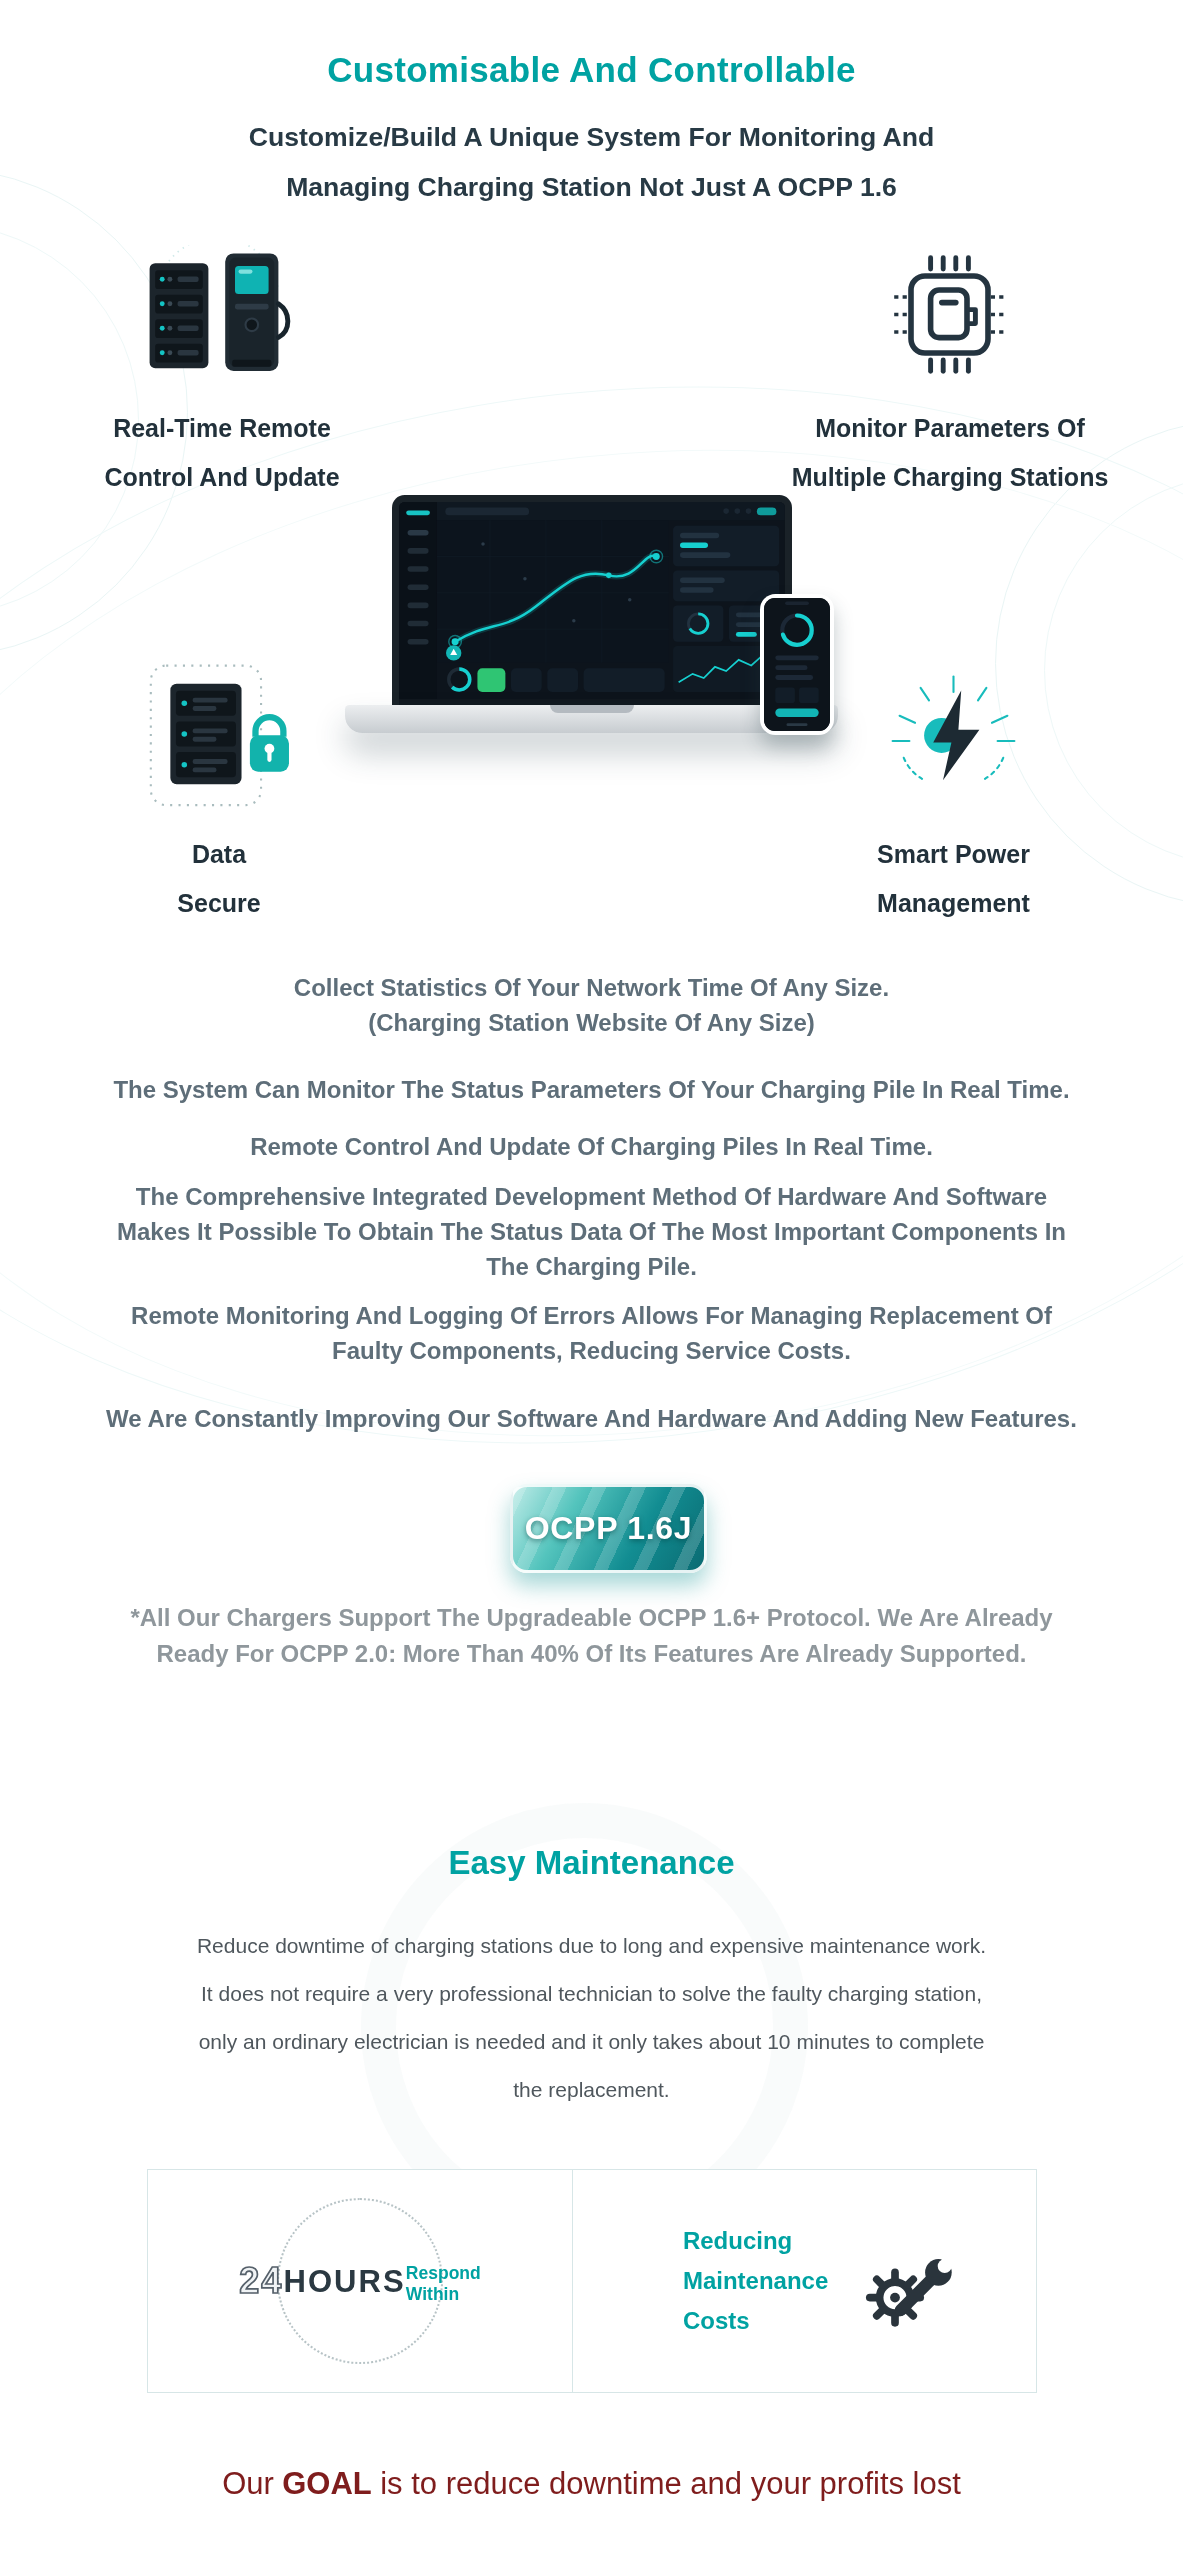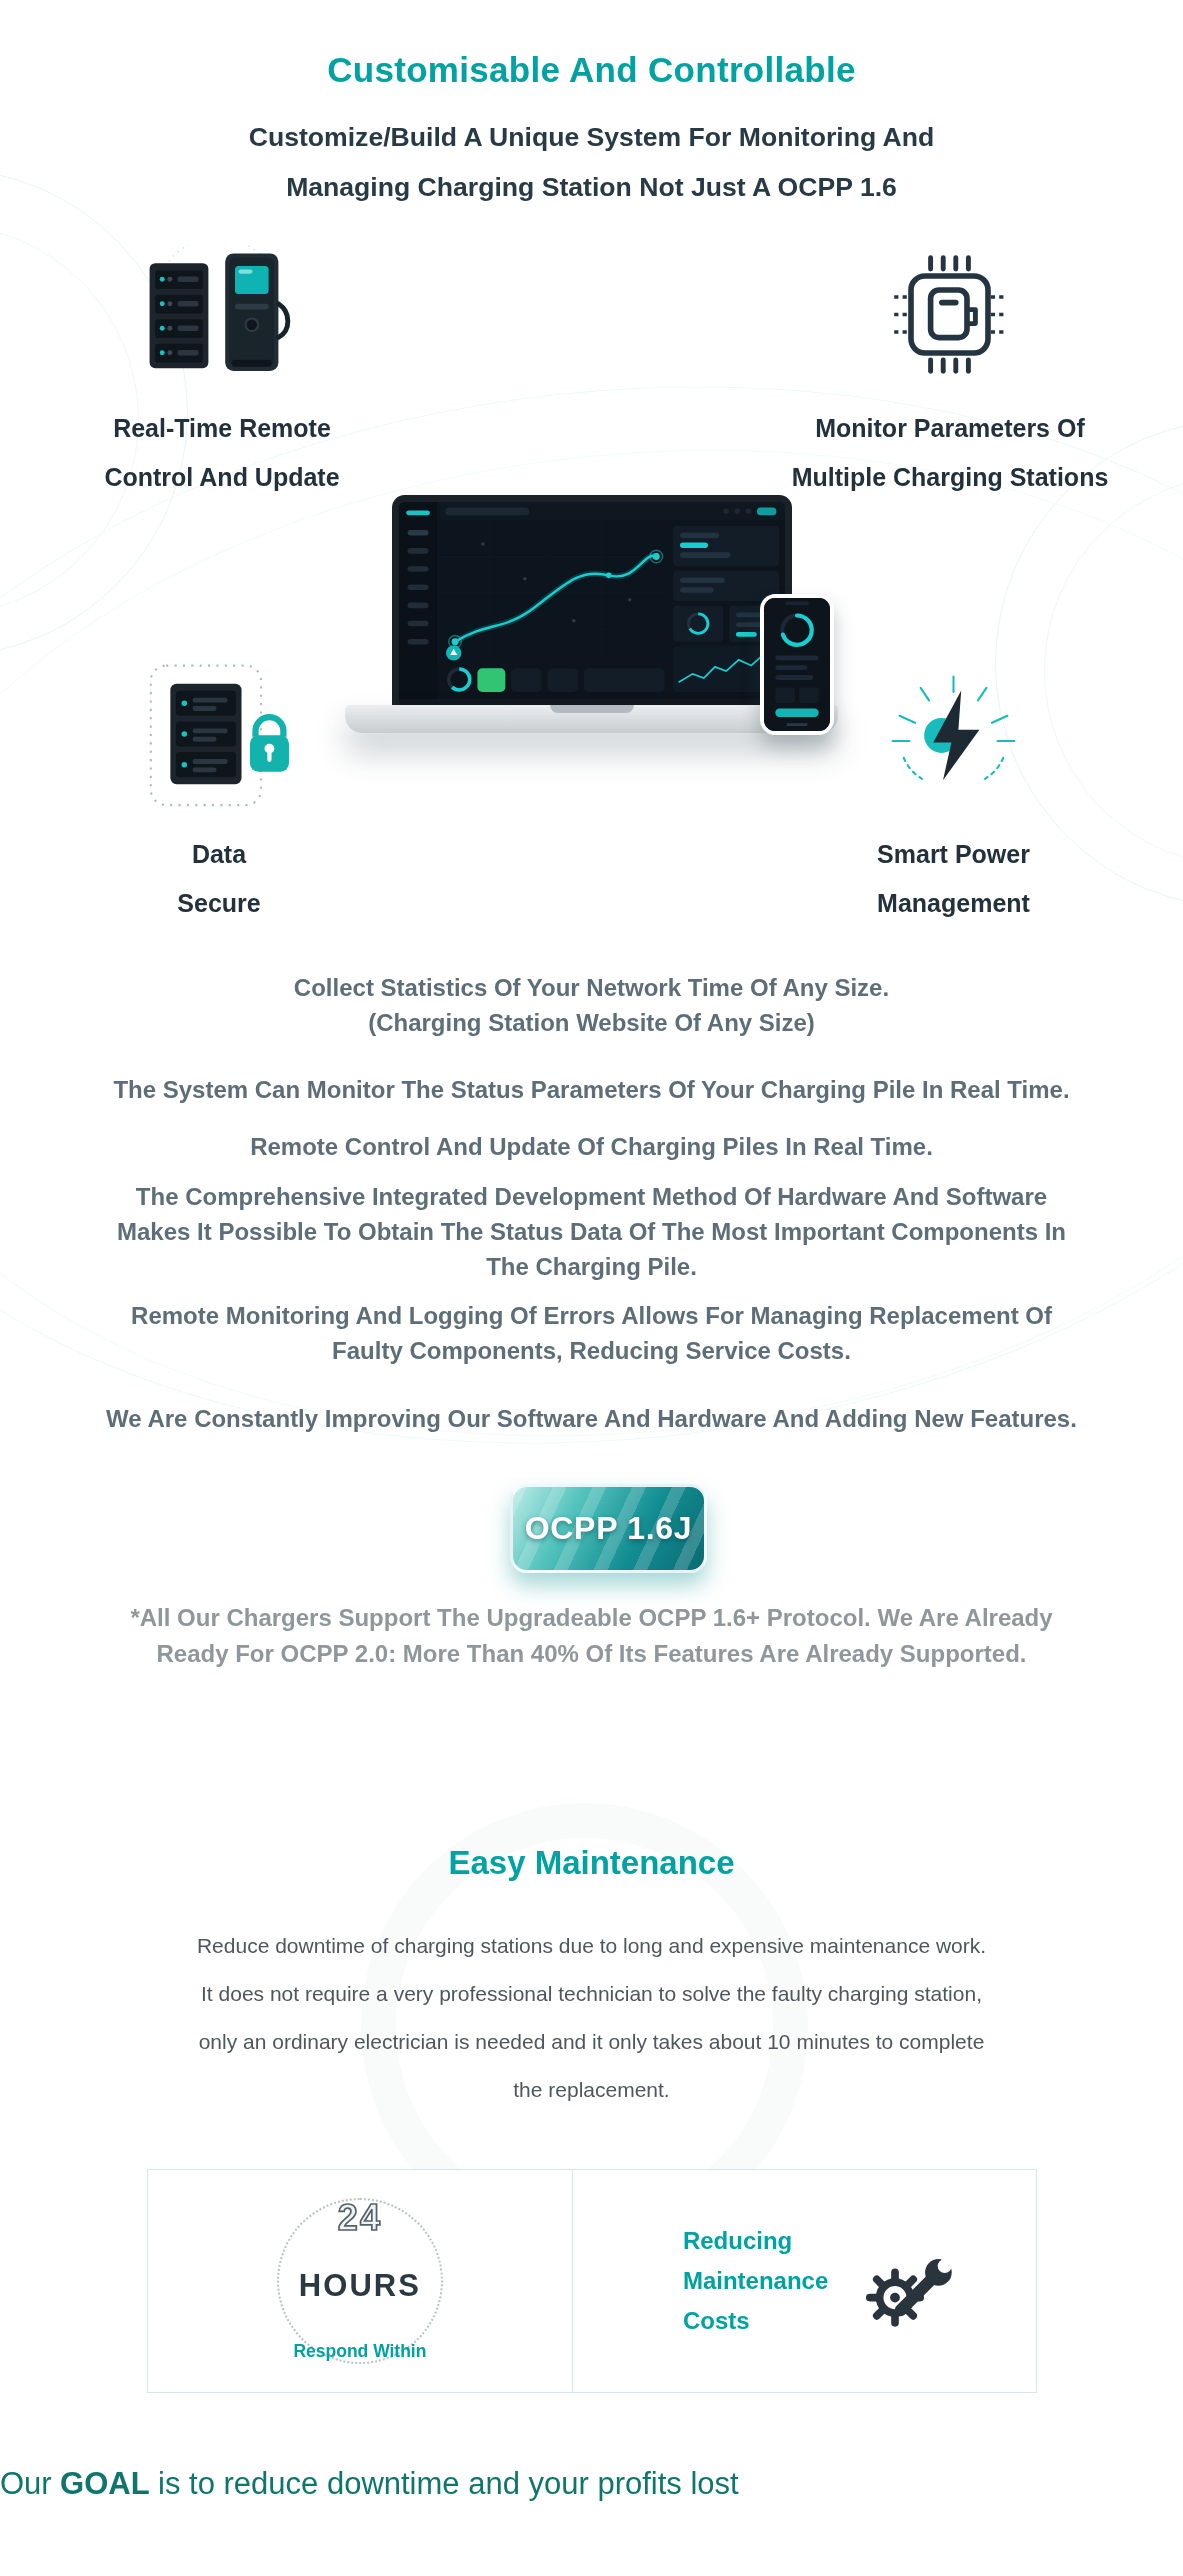--- a/index.html
+++ b/index.html
@@ -65,30 +65,30 @@
 
   .footnote { top:1600px; font-size:24px; font-weight:700; color:#8f979c; line-height:36px; }
 
   .mt-title { top:1844px; font-size:33px; font-weight:700; color:#00a2a2; }
   .mt-para  { top:1922px; font-size:21px; font-weight:400; color:#4f575d; line-height:48px; }
 
   .cards { left:147px; top:2169px; width:890px; height:224px; display:flex; z-index:2; }
   .card { flex:1; border:0.7px solid #d7e6e7; background:#ffffff; display:flex; align-items:center; justify-content:center; }
   .card + .card { margin-left:-0.7px;padding-left:39px; }
   .badge-circle { width:166px; height:166px; border-radius:50%; background:#ffffff;
-    border:2.1px dotted #b7c3c6; display:flex; flex-direction:column; align-items:center; justify-content:space-between; }
+    border:2.1px dotted #b7c3c6; display:flex; flex-direction:row; align-items:center; justify-content:center; }
   .hours-number { font-size:36px; font-weight:800; color:#f0f3f5; letter-spacing:2.1px;
     -webkit-text-stroke:1.7px #55606a; line-height:36px; }
   .hours-unit { font-size:31px; font-weight:800; color:#2b3942; letter-spacing:2.1px; line-height:35px; }
   .respond-caption { margin-top:5.6px; font-size:17.5px; font-weight:700; color:#00a2a2; }
   .card-right-inner { display:flex; align-items:center; gap:32px; }
   .costs-label { font-size:24px; font-weight:700; color:#00a2a2; line-height:40px; }
 
-  .goal { top:2466px; left:0; right:0; display:flex; gap:8.4px;
-    font-size:31px; color:#0f766e; z-index:2; }
+  .goal { top:2466px; left:0; right:0; display:flex; justify-content:center; gap:8.4px;
+    font-size:31px; color:#7f1d1d; z-index:2; }
   .goal .hl { font-weight:800; }
   .goal .nm { font-weight:500; }
 </style>
 </head>
 <body>
 
 <div id="page">
 
   <div class="deco ring1"></div>
   <div class="deco ring2"></div>

